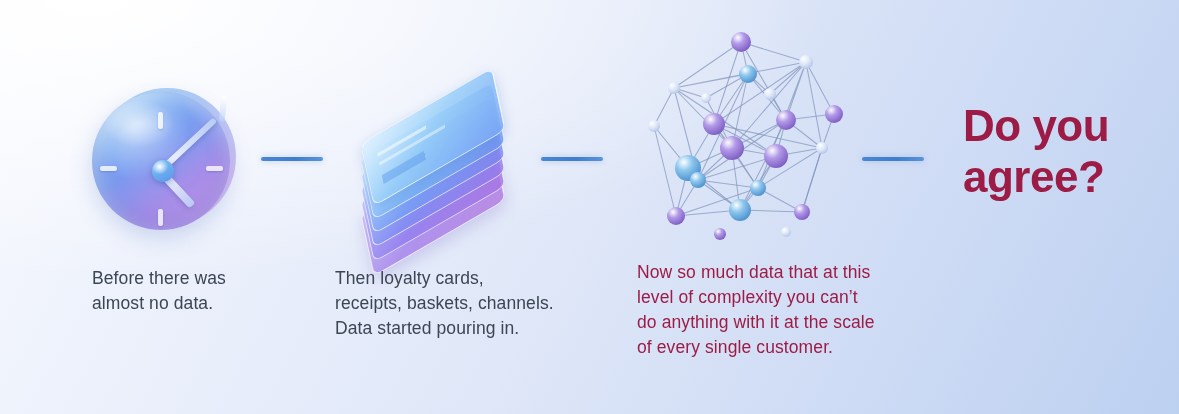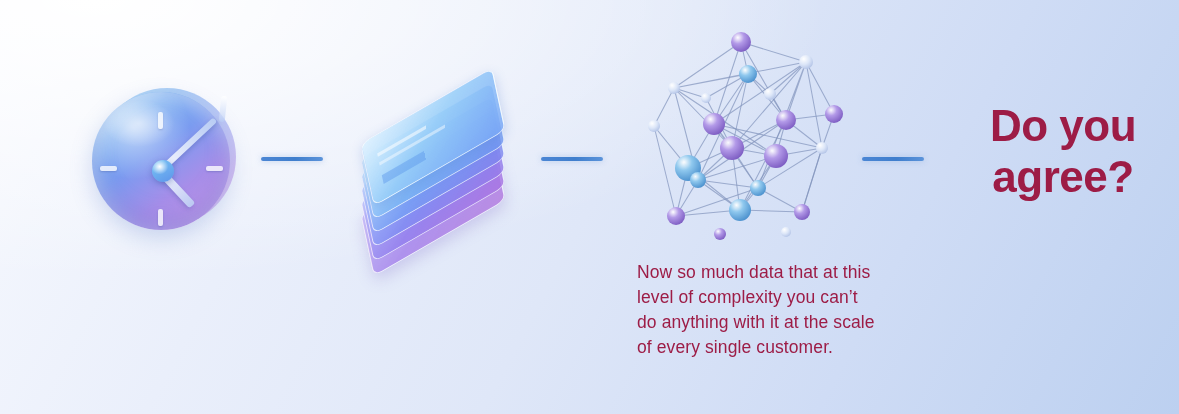--- a/index.html
+++ b/index.html
@@ -182,21 +182,20 @@
     position: absolute;
     left: 963px;
     top: 100px;
     width: 200px;
     font-size: 44px;
     line-height: 51px;
     font-weight: bold;
     color: #9d1c46;
     letter-spacing: -.5px;
     white-space: pre-line;
-    text-align: center;
   }
 </style>
 </head>
 <body>
 
 <div class="canvas">
 
   <div class="icon-clock">
     <div class="clock-rim"></div>
     <div class="clock-face">
@@ -284,18 +283,23 @@
         <circle cx="150" cy="204" r="5" fill="url(#nodeLight)"></circle>
       </g>
     </svg>
   </div>
 
   <div class="connector" id="connector-3"></div>
 
   <div class="headline">Do you
 agree?</div>
 
+  <div class="caption" id="caption-1">Before there was
+almost no data.</div>
+  <div class="caption" id="caption-2">Then loyalty cards,
+receipts, baskets, channels.
+Data started pouring in.</div>
   <div class="caption" id="caption-3">Now so much data that at this
 level of complexity you can’t
 do anything with it at the scale
 of every single customer.</div>
 
 </div>
 
 </body></html>

